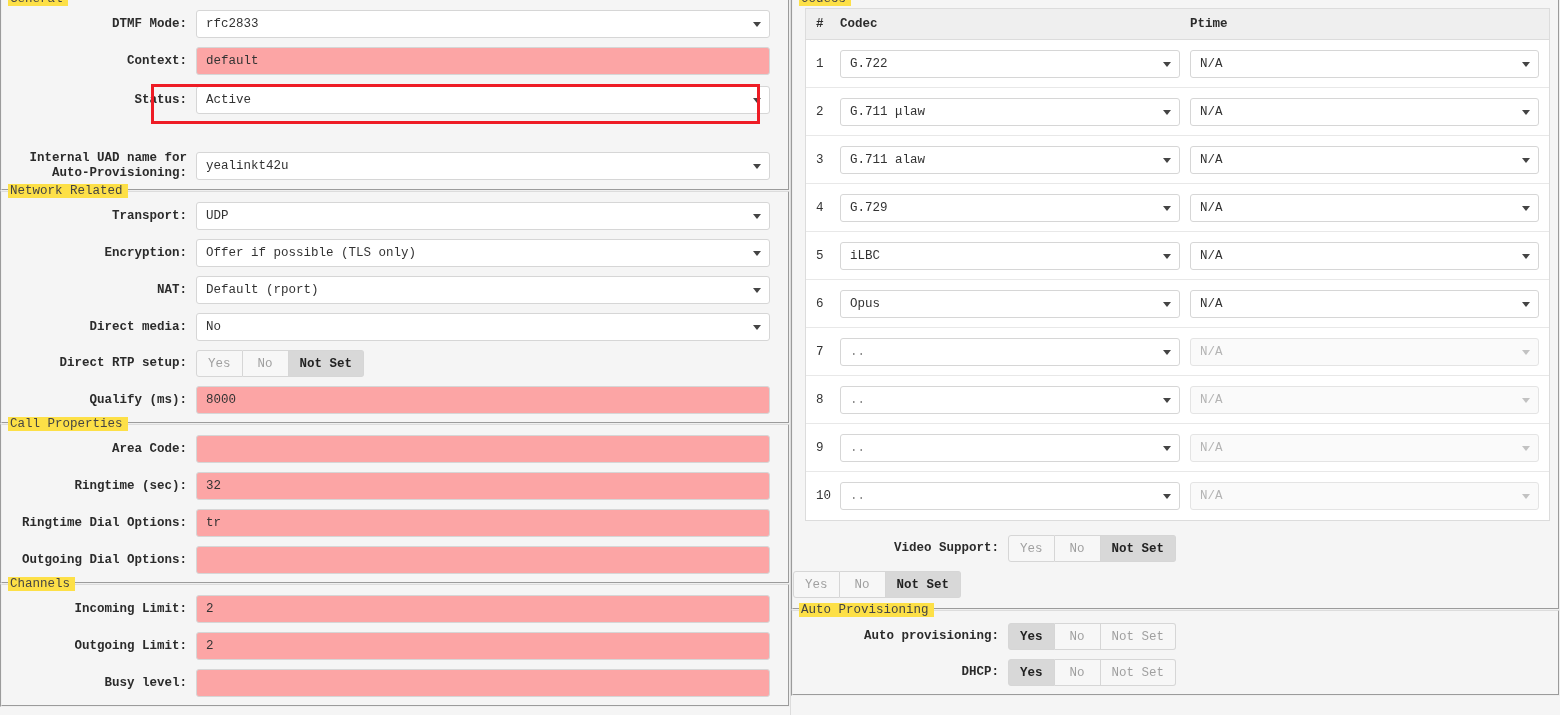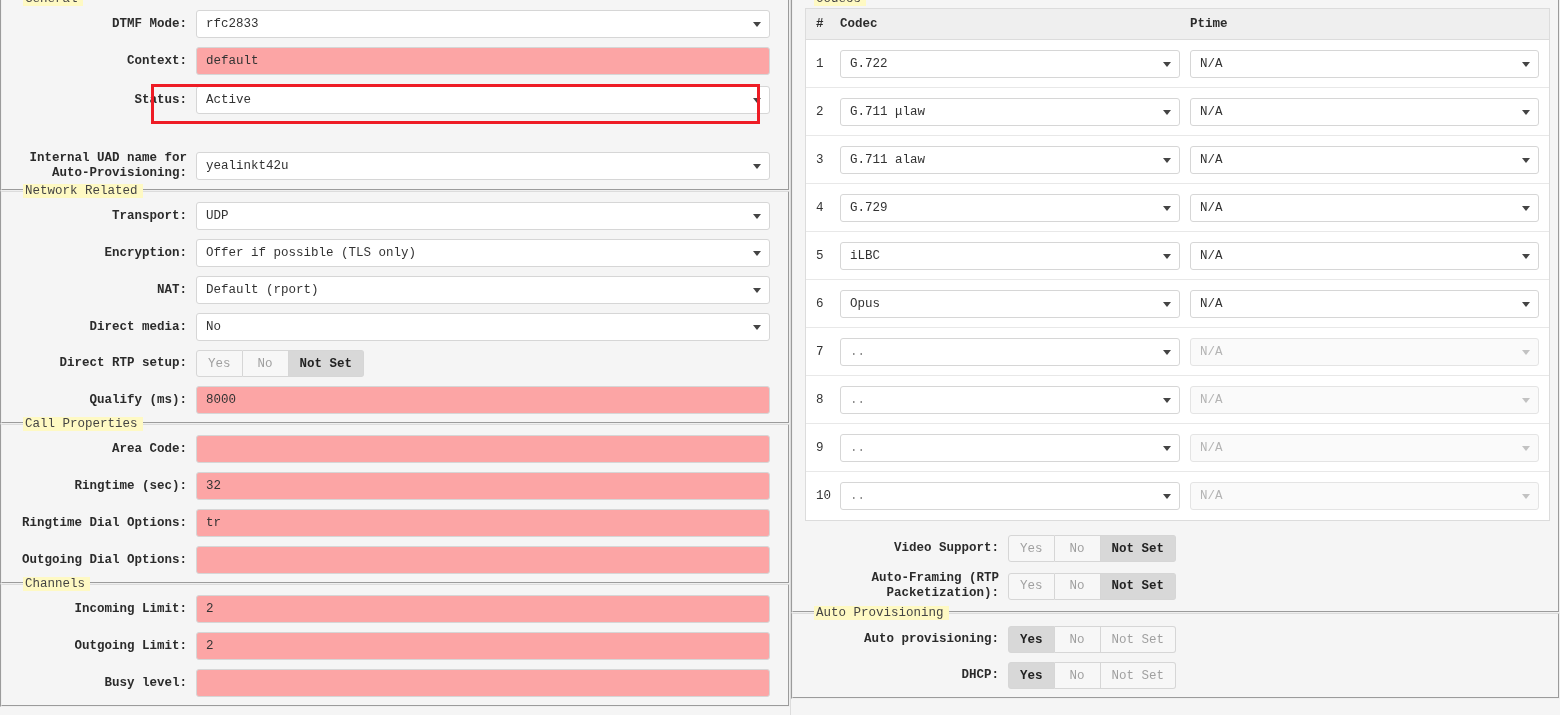--- a/index.html
+++ b/index.html
@@ -15,22 +15,22 @@
   .page { position: relative; width: 1560px; height: 715px; display: flex; font-family: Liberation Mono, monospace; }
 
   
   .col-left  { width: 790px; position: relative; }
   .col-right { width: 770px; position: relative; border-left: 1px solid #dcdcdc; }
 
   
   .group { position: relative; border-top: 1px solid #dcdcdc; padding: 0; margin: 0; }
   .group.first { border-top: none; }
   .group-legend {
-    position: absolute; top: -8px; left: 21px;
-    background: #fef9c3;
+    position: absolute; top: -8px; left: 6px;
+    background: #fde047;
     padding: 0 5px 0 2px;
     font-size: 12.5px; color: #444;
     line-height: 14px;
     white-space: nowrap;
   }
   .group-body { padding: 10px 8px 8px 0; }
 
   
   .row { display: flex; align-items: center; margin-bottom: 9px; }
   .row:last-child { margin-bottom: 0; }
@@ -497,21 +497,20 @@
           <div class="lbl" style="width:215px;flex:0 0 215px;">Video Support:</div>
           <div class="ctl">
             <div class="tri">
               <div class="opt">Yes</div>
               <div class="opt">No</div>
               <div class="opt on">Not Set</div>
             </div>
           </div>
         </div>
         <div class="row" style="margin-top:8px;">
-          <div class="lbl" style="width:215px;flex:0 0 215px;">Auto-Framing (RTP Packetization):</div>
           <div class="ctl">
             <div class="tri">
               <div class="opt">Yes</div>
               <div class="opt">No</div>
               <div class="opt on">Not Set</div>
             </div>
           </div>
         </div>
       </div>
     </fieldset>

